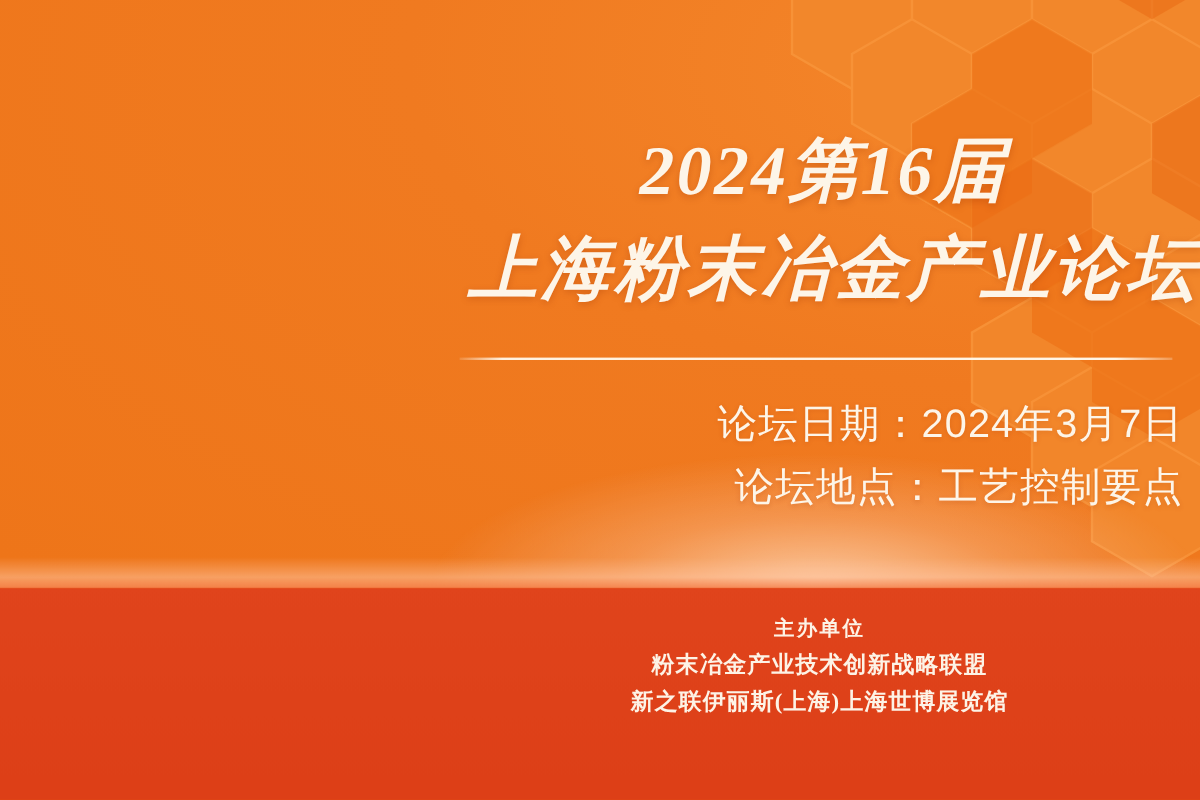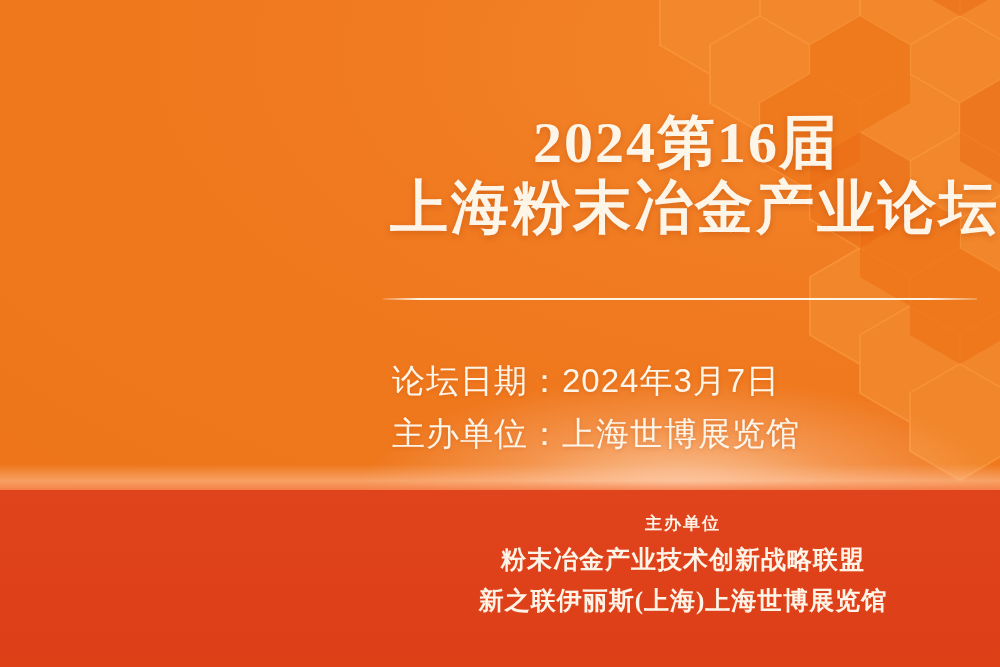--- a/index.html
+++ b/index.html
@@ -125,54 +125,54 @@
 
   .photo-grade{
     position:absolute;inset:0;pointer-events:none;
     background:linear-gradient(180deg, rgba(230,90,30,.10) 0%, rgba(230,90,30,.06) 50%, rgba(200,60,20,.12) 100%);
     mix-blend-mode:multiply;
   }
 
   
   .content{position:absolute;left:382px;right:0;top:0;bottom:0;}
   .title-block{
-    position:absolute;left:8px;right:18px;top:112px;text-align:center;
+    position:absolute;left:8px;right:18px;top:112px;text-align:center;font-style:italic;
   }
   .title-line{
     color:#fdf5e8;
     font-family:"Liberation Serif","DejaVu Serif",serif;
     font-weight:bold;
     letter-spacing:2px;
     line-height:1.06;
     text-shadow:0 2px 6px rgba(150,45,0,.28);
     white-space:nowrap;
   }
   .title-1{font-size:58px;}
-  .title-2{font-size:58px;margin-top:4px;letter-spacing:3px;}
+  .title-2{font-size:58px;margin-top:20px;letter-spacing:3px;}
 
   .divider{
     position:absolute;left:1px;top:298px;width:594px;height:2px;
     background:linear-gradient(90deg, rgba(255,248,235,.15) 0%, rgba(255,248,235,.95) 6%, rgba(255,248,235,.98) 92%, rgba(255,248,235,.25) 100%);
   }
 
-  .meta-block{position:absolute;left:10px;right:14px;top:326px;text-align:left;margin-top:28px;}
+  .meta-block{position:absolute;left:10px;right:14px;top:326px;text-align:right;}
   .meta-line{
     color:#fdf5e8;font-size:33px;line-height:1.62;letter-spacing:1px;
     font-family:"Liberation Sans","DejaVu Sans",sans-serif;
     white-space:nowrap;
     text-shadow:0 1px 4px rgba(150,45,0,.2);
   }
 
   .org-block{position:absolute;left:0;right:16px;top:508px;text-align:center;}
   .org-title{
     color:#fdf3e6;font-size:17px;font-weight:bold;letter-spacing:2px;
     font-family:"Liberation Serif","DejaVu Serif",serif;line-height:1.9;
   }
   .org-item{
-    color:#fdf3e6;font-size:25px;font-weight:bold;letter-spacing:1px;
+    color:#fdf3e6;font-size:19px;font-weight:bold;letter-spacing:1px;
     font-family:"Liberation Serif","DejaVu Serif",serif;line-height:1.62;
     white-space:nowrap;
   }
 </style>
 </head>
 <body>
 
 <div id="poster">
 
   <div class="bg-base"></div>
@@ -470,21 +470,21 @@
 
     <div class="title-block">
       <div class="title-line title-1">2024第16届</div>
       <div class="title-line title-2">上海粉末冶金产业论坛</div>
     </div>
 
     <div class="divider"></div>
 
     <div class="meta-block">
       <div class="meta-line">论坛日期：2024年3月7日</div>
-      <div class="meta-line">主办单位：上海世博展览馆</div>
+      <div class="meta-line">论坛地点：工艺控制要点</div>
     </div>
 
     <div class="org-block">
       <div class="org-title">主办单位</div>
       <div class="org-item">粉末冶金产业技术创新战略联盟</div>
       <div class="org-item">新之联伊丽斯(上海)上海世博展览馆</div>
     </div>
 
   </div>
 </div>

